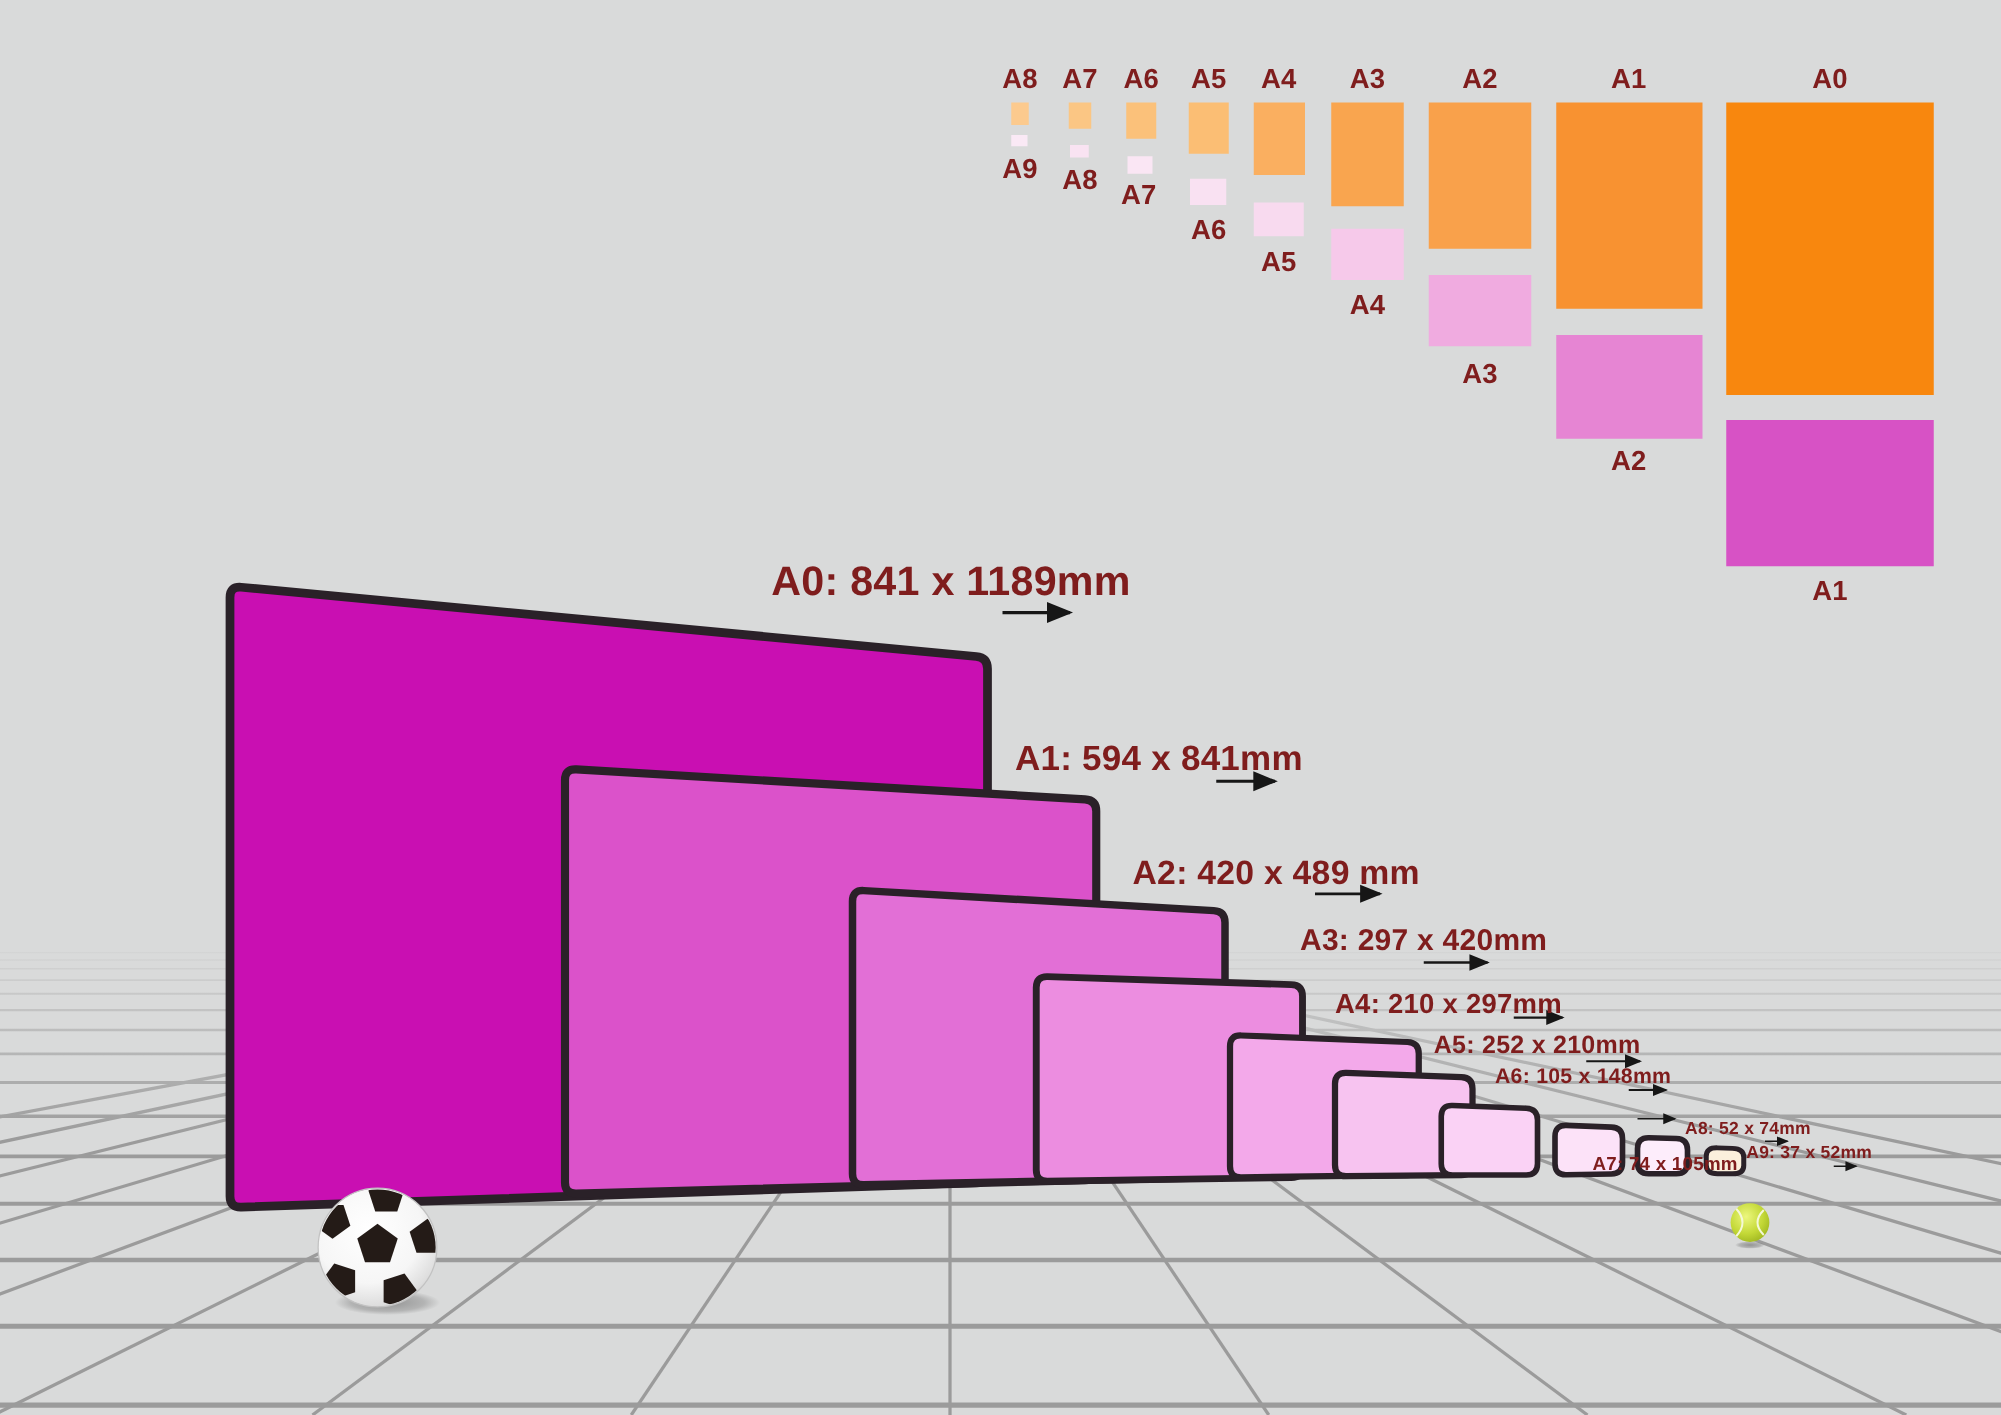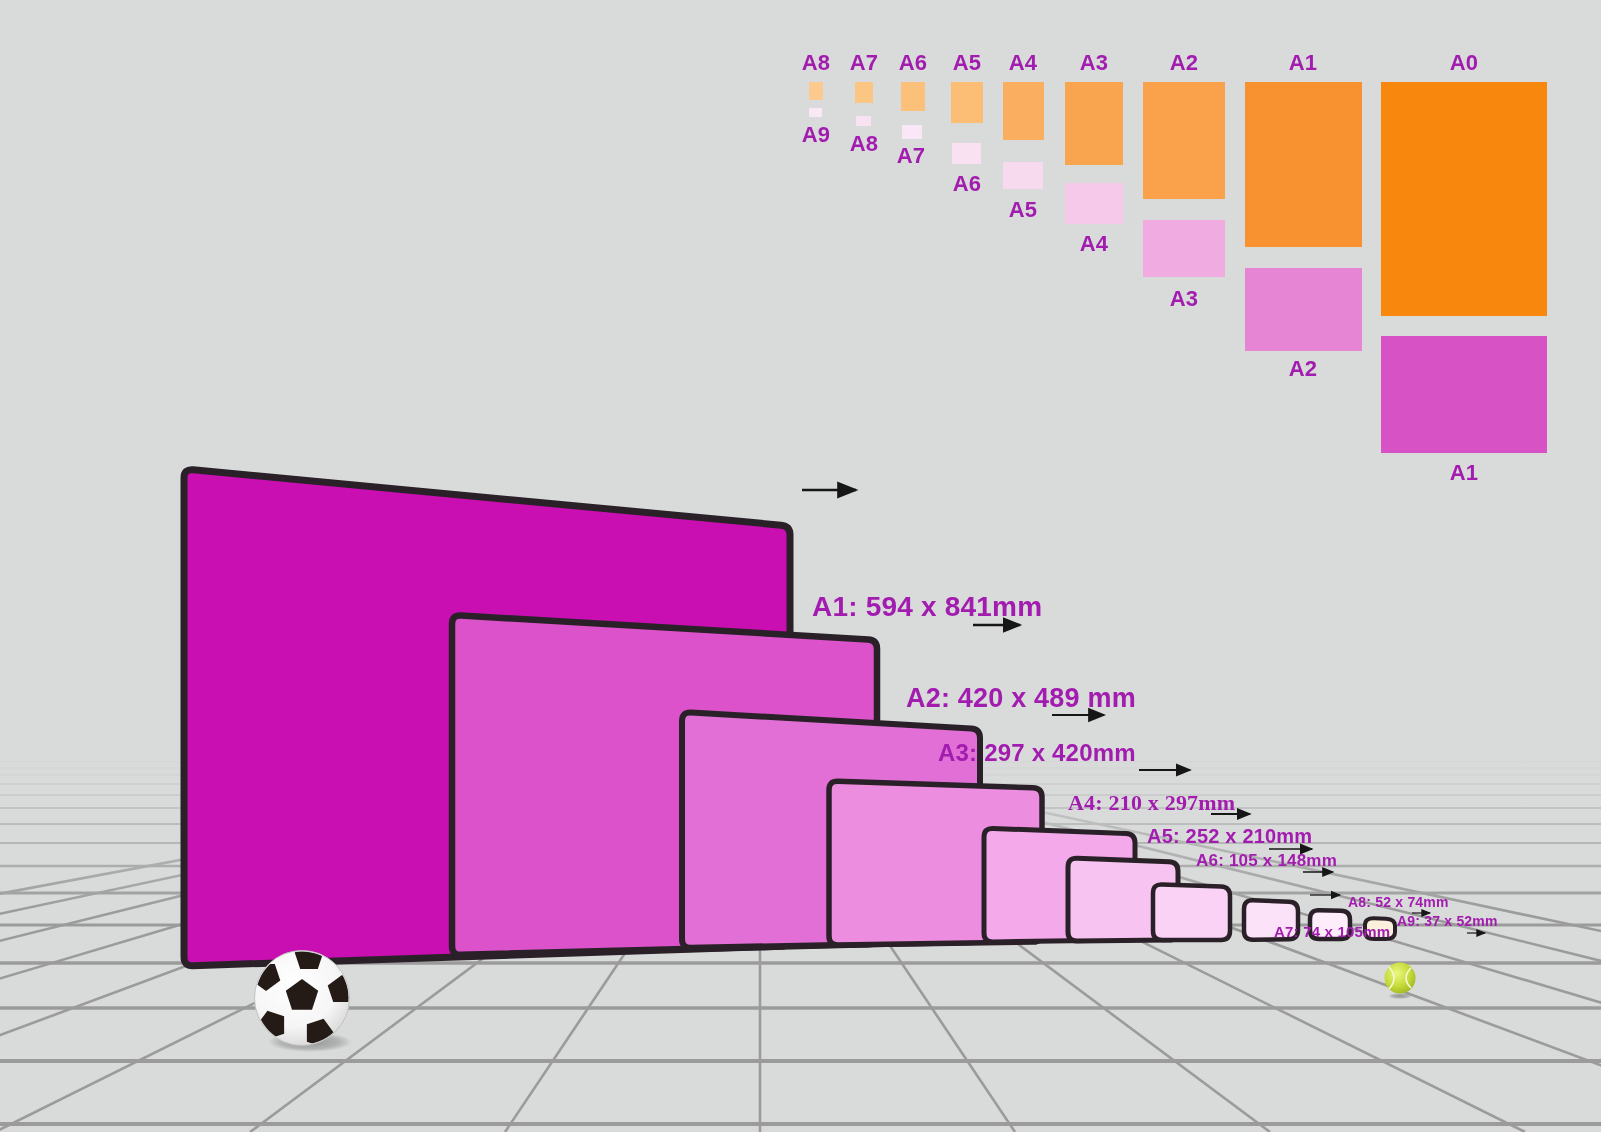--- a/index.html
+++ b/index.html
@@ -3,21 +3,21 @@
 <meta charset="utf-8">
 <style>
   html,body{margin:0;padding:0;background:#D9DADA;}
   .stage{
     position:relative;width:1601px;height:1132px;overflow:hidden;
     background:#D9DADA;
     font-family:"Liberation Sans",sans-serif;
   }
   .stage svg{position:absolute;left:0;top:0;}
   .lbl{
-    position:absolute;font-weight:700;color:#a21caf;white-space:nowrap;
+    position:absolute;font-weight:700;color:#7f1d1d;white-space:nowrap;
     line-height:1.05;letter-spacing:0.2px;
   }
   .inset-lbl{transform:translateX(-50%);font-size:22px;}
 </style>
 </head>
 <body>
 
 <div class="stage">
 
   <svg width="1601" height="1132" viewBox="0 0 1601 1132">
@@ -154,24 +154,25 @@
     </g>
 
     <g>
       <ellipse cx="1400" cy="996" rx="12" ry="3" fill="url(#shadowGrad)"></ellipse>
       <circle cx="1400" cy="978" r="15.5" fill="url(#tennisGrad)"></circle>
       <path d="M 1389 967 Q 1399 978 1389 989" fill="none" stroke="#F4F8D8" stroke-width="1.6"></path>
       <path d="M 1411 968 Q 1401 978 1411 988" fill="none" stroke="#F4F8D8" stroke-width="1.6"></path>
     </g>
   </svg>
 
+  <div class="lbl" style="left:617px;top:448px;font-size:33px;">A0: 841 x 1189mm</div>
   <div class="lbl" style="left:812px;top:592px;font-size:28px;">A1: 594 x 841mm</div>
   <div class="lbl" style="left:906px;top:684px;font-size:27px;">A2: 420 x 489 mm</div>
-  <div class="lbl" style="left:938px;top:740px;font-size:24px;">A3: 297 x 420mm</div>
-  <div class="lbl" style="left:1068px;top:791px;font-size:22px;font-family:Liberation Serif, serif;">A4: 210 x 297mm</div>
+  <div class="lbl" style="left:1040px;top:740px;font-size:24px;">A3: 297 x 420mm</div>
+  <div class="lbl" style="left:1068px;top:791px;font-size:22px;">A4: 210 x 297mm</div>
   <div class="lbl" style="left:1147px;top:826px;font-size:20px;">A5: 252 x 210mm</div>
   <div class="lbl" style="left:1196px;top:852px;font-size:17px;">A6: 105 x 148mm</div>
   <div class="lbl" style="left:1274px;top:876px;font-size:15px;margin-top:48px;">A7: 74 x 105mm</div>
   <div class="lbl" style="left:1348px;top:895px;font-size:14px;">A8: 52 x 74mm</div>
   <div class="lbl" style="left:1397px;top:914px;font-size:14px;">A9: 37 x 52mm</div>
 
   <div class="lbl inset-lbl" style="left:816px;top:51px;">A8</div>
   <div class="lbl inset-lbl" style="left:864px;top:51px;">A7</div>
   <div class="lbl inset-lbl" style="left:913px;top:51px;">A6</div>
   <div class="lbl inset-lbl" style="left:967px;top:51px;">A5</div>

